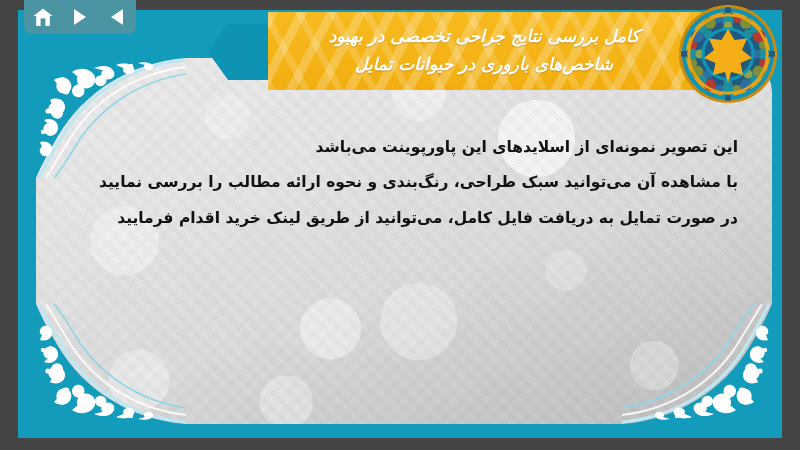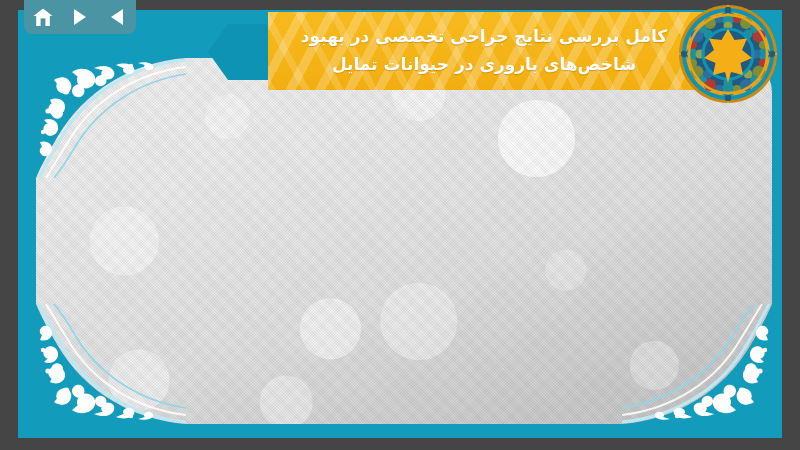--- a/index.html
+++ b/index.html
@@ -59,21 +59,21 @@
   .orn-br{right:10px;bottom:14px;transform:scale(-1,-1);}
 
   
   .titlebar{
     position:absolute;left:268px;top:12px;width:460px;height:78px;z-index:25;
     background:
       repeating-linear-gradient(118deg, rgba(255,255,255,.22) 0 9px, rgba(255,255,255,0) 9px 26px),
       repeating-linear-gradient(62deg, rgba(255,255,255,.16) 0 7px, rgba(255,255,255,0) 7px 30px),
       linear-gradient(180deg,#F7BA1E 0%,#F2AE10 100%);
     display:flex;flex-direction:column;align-items:center;justify-content:center;
-    box-sizing:border-box;padding:4px 56px 4px 28px;
+    box-sizing:border-box;padding:4px 56px 4px 28px;font-style:italic;
   }
   .titlebar .tline{
     color:#ffffff;font-size:17px;line-height:1.62;font-weight:700;
     text-align:center;white-space:nowrap;
     text-shadow:0 1px 1px rgba(140,85,0,.35);
   }
   
   .tab-arrow{
     position:absolute;left:208px;top:24px;width:62px;height:56px;z-index:24;
   }
@@ -207,20 +207,25 @@
             <circle cx="95" cy="8" r="2.2"></circle>
           <circle cx="12" cy="53" r="2.6"></circle>
             <circle cx="7" cy="74" r="2.2"></circle>
           <path d="M44 26 c5 3 6 9 2 12 c-4 3-10 0-10-5 c0-4 4-7 8-7"></path>
           <path d="M66 17 c5 2 6 8 2 10 c-4 3-9 0-9-4 c0-4 4-6 7-6"></path>
           <path d="M24 48 c4 4 4 10 0 12 c-4 2-9-1-9-6 c0-4 5-8 9-6"></path>
         </g>
       </svg>
     </div>
 
+    <div class="bodytext">
+      <p>این تصویر نمونه‌ای از اسلایدهای این پاورپوینت می‌باشد</p>
+      <p>با مشاهده آن می‌توانید سبک طراحی، رنگ‌بندی و نحوه ارائه مطالب را بررسی نمایید</p>
+      <p>در صورت تمایل به دریافت فایل کامل، می‌توانید از طریق لینک خرید اقدام فرمایید</p>
+    </div>
   </div>
 
   <div class="tab-arrow">
     <svg width="62" height="56" viewBox="0 0 62 56">
       <path d="M62 0 L20 0 L0 28 L20 56 L62 56 Z" fill="#0E93B4"></path>
     </svg>
   </div>
 
   <div class="titlebar">
     <div class="tline">کامل بررسی نتایج جراحی تخصصی در بهبود</div>

